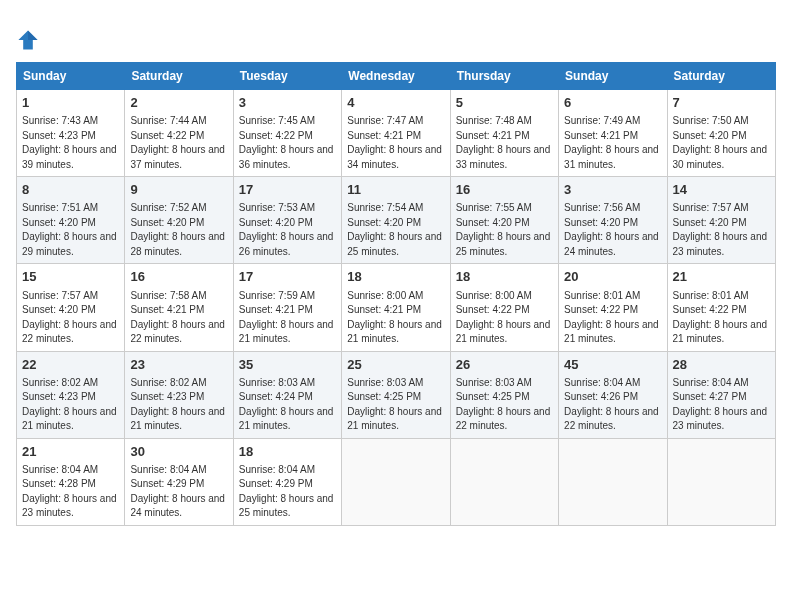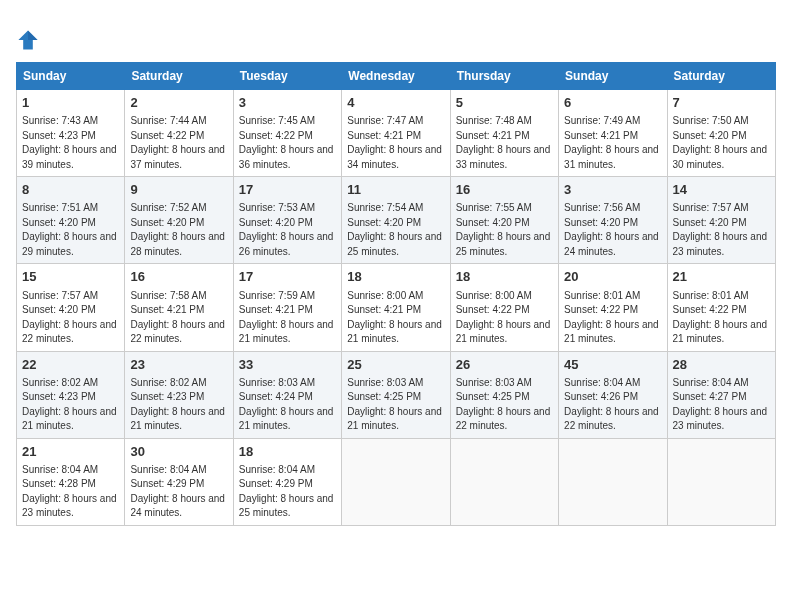--- a/index.html
+++ b/index.html
@@ -212,21 +212,21 @@
         <tr>
           <td>
             <span class="day-num">22</span>
             <div class="day-info">Sunrise: 8:02 AM<br>Sunset: 4:23 PM<br>Daylight: 8 hours and 21 minutes.</div>
           </td>
           <td>
             <span class="day-num">23</span>
             <div class="day-info">Sunrise: 8:02 AM<br>Sunset: 4:23 PM<br>Daylight: 8 hours and 21 minutes.</div>
           </td>
           <td>
-            <span class="day-num">33</span>
+            <span class="day-num">35</span>
             <div class="day-info">Sunrise: 8:03 AM<br>Sunset: 4:24 PM<br>Daylight: 8 hours and 21 minutes.</div>
           </td>
           <td>
             <span class="day-num">25</span>
             <div class="day-info">Sunrise: 8:03 AM<br>Sunset: 4:25 PM<br>Daylight: 8 hours and 21 minutes.</div>
           </td>
           <td>
             <span class="day-num">26</span>
             <div class="day-info">Sunrise: 8:03 AM<br>Sunset: 4:25 PM<br>Daylight: 8 hours and 22 minutes.</div>
           </td>

